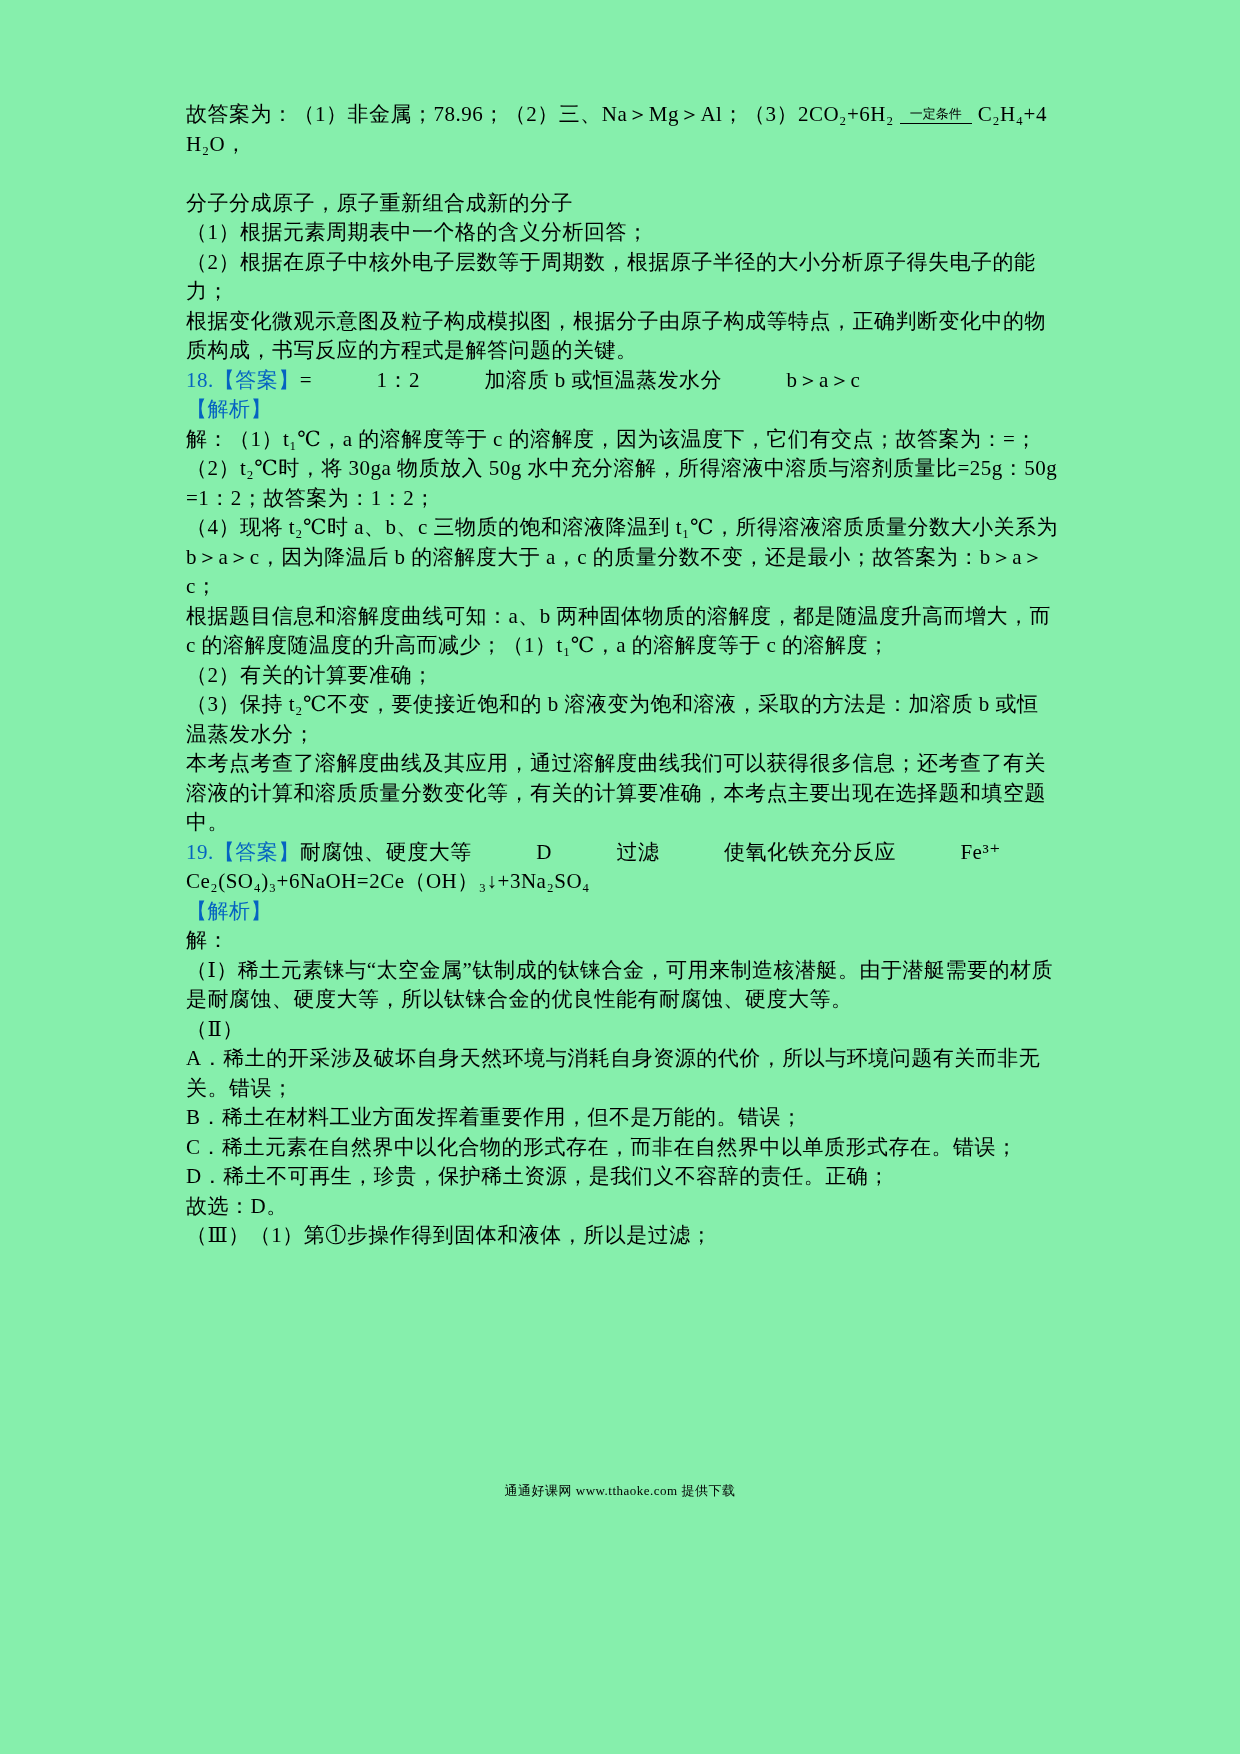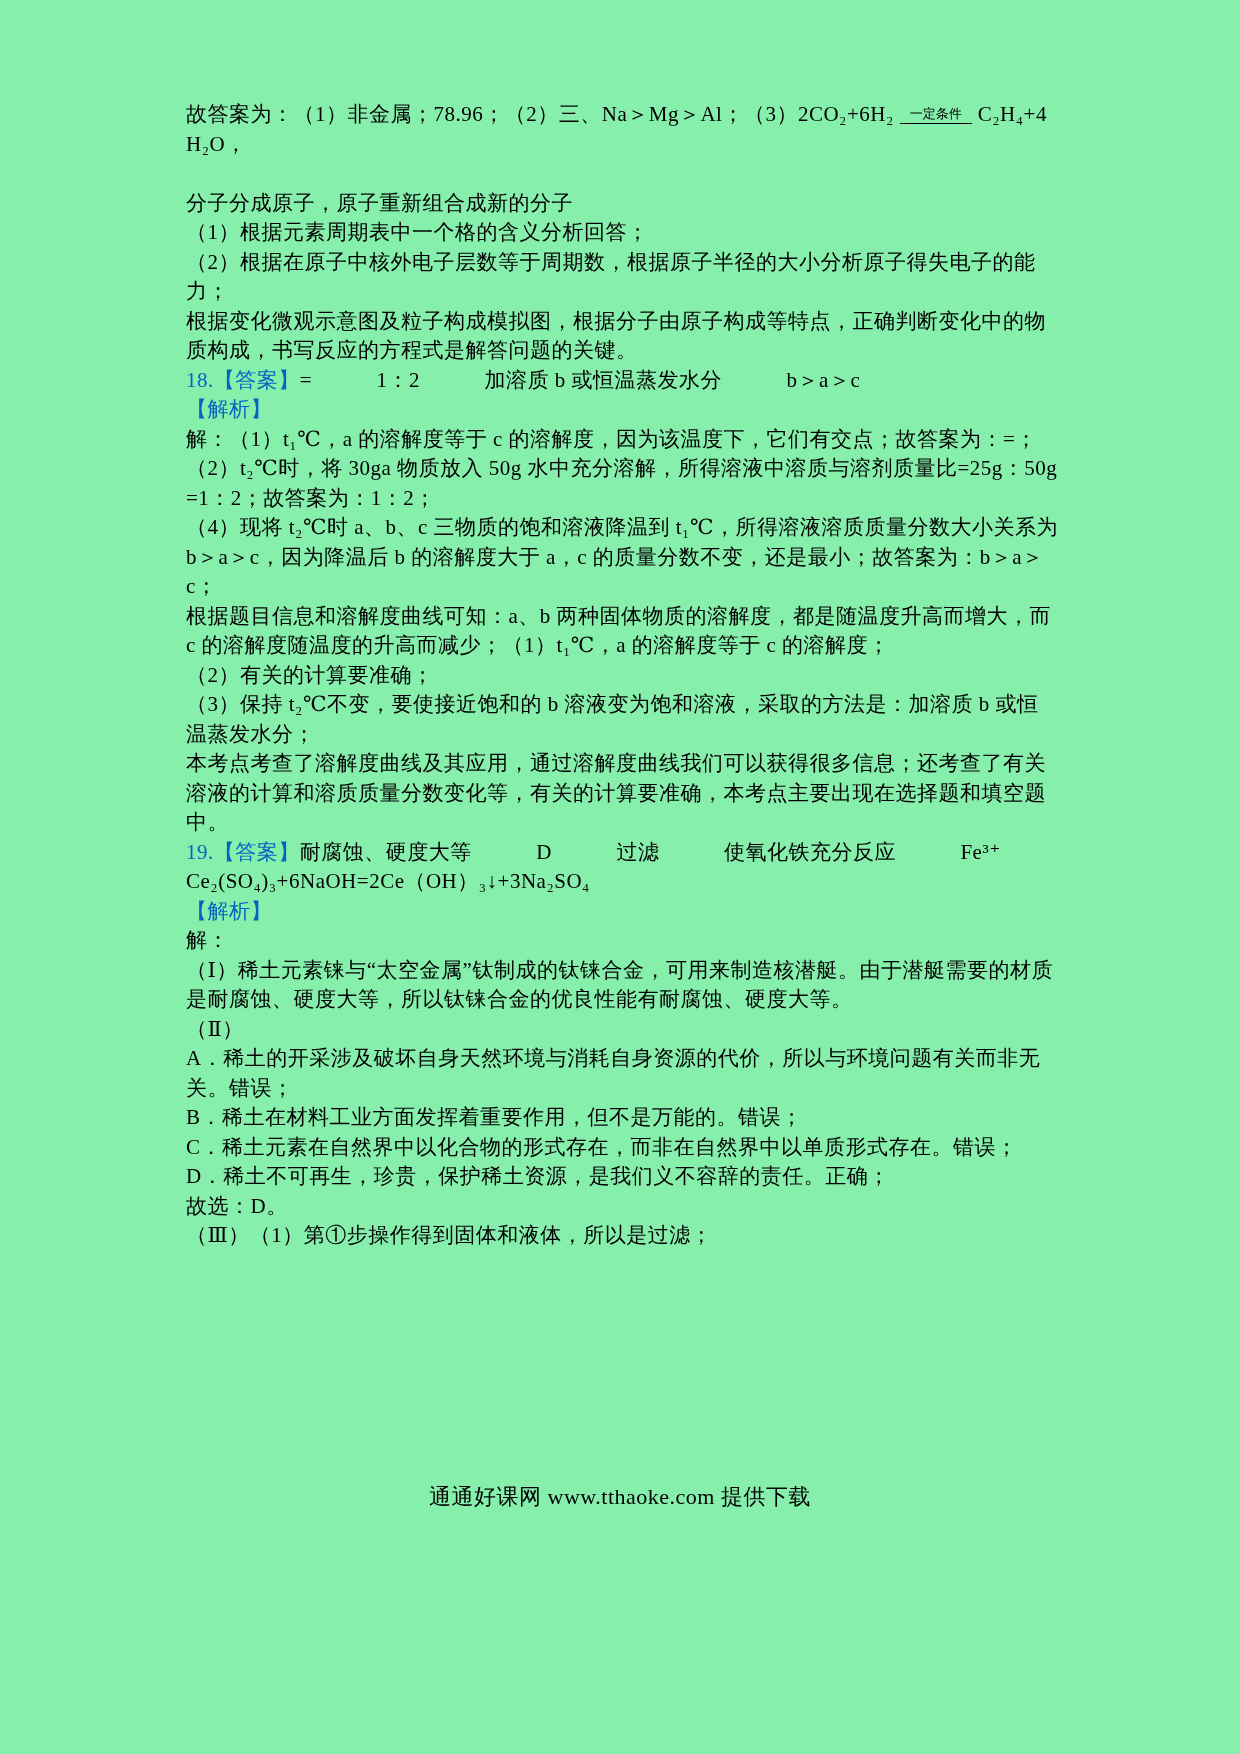--- a/index.html
+++ b/index.html
@@ -38,21 +38,21 @@
     line-height:14px;
     border-bottom:1.5px solid #000;
     text-align:center;
   }
   .footer{
     position:absolute;
     top:1482px;
     left:0;
     width:100%;
     text-align:center;
-    font-size:22px;
+    font-size:13px;
     letter-spacing:0.5px;
     color:#000;
     white-space:nowrap;
   }
 </style>
 </head>
 <body>
 
 <div class="page">
   <div class="content">

